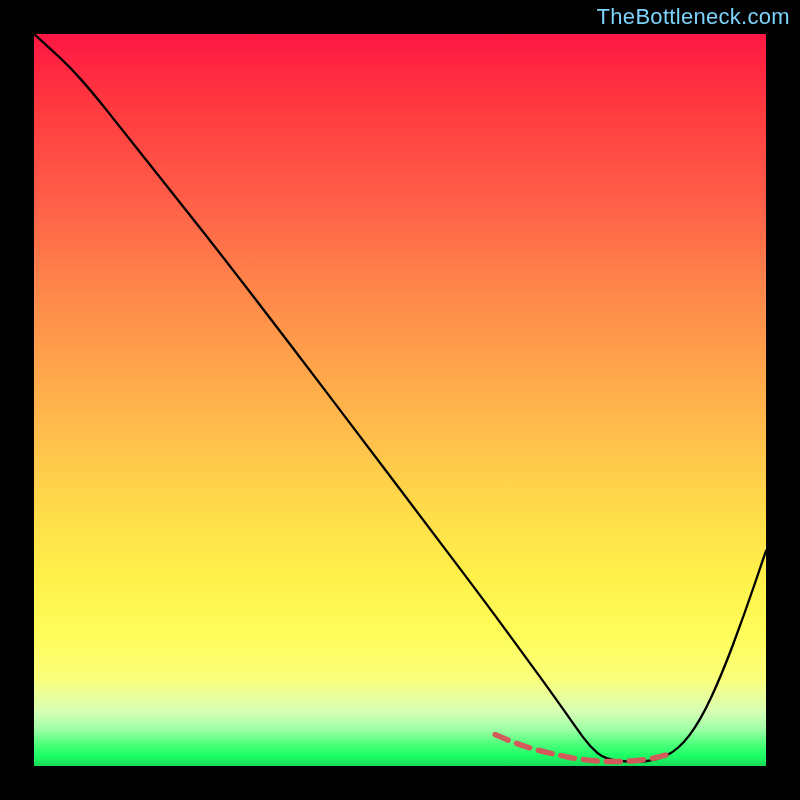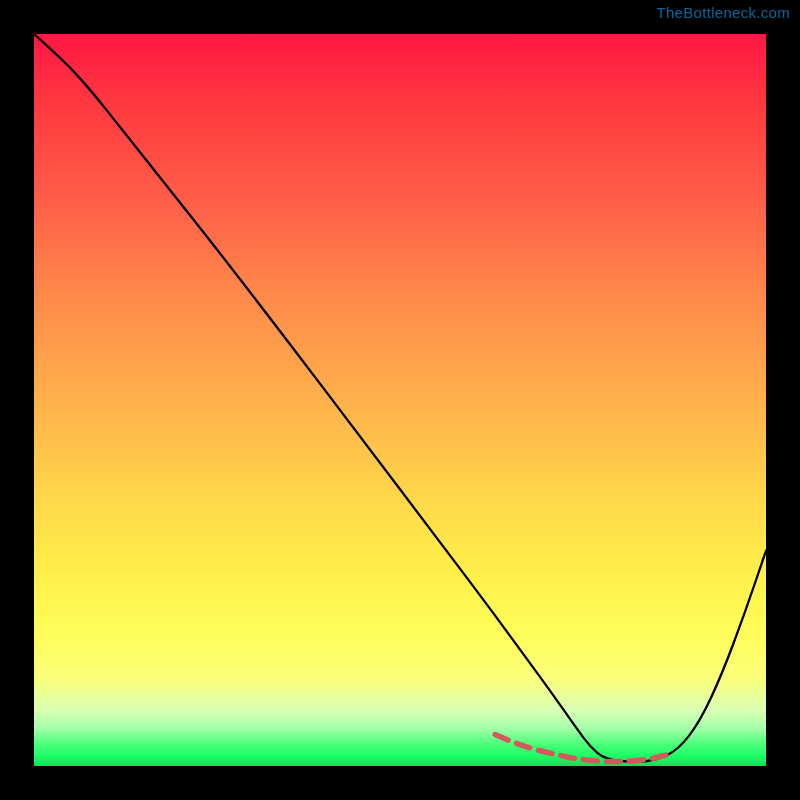--- a/index.html
+++ b/index.html
@@ -40,22 +40,22 @@
       #9effa6 95%,
       #4dff7a 97%,
       #1eff66 98.5%,
       #16dc57 100%
     );
   }
   .watermark {
     position: absolute;
     top: 4px;
     right: 10px;
-    color: #0369a1;
-    font-size: 15px;
+    color: #7dd3fc;
+    font-size: 22px;
     font-weight: 500;
     letter-spacing: 0.3px;
     user-select: none;
   }
   svg.lines {
     position: absolute;
     left: 0;
     top: 0;
     width: 732px;
     height: 732px;

